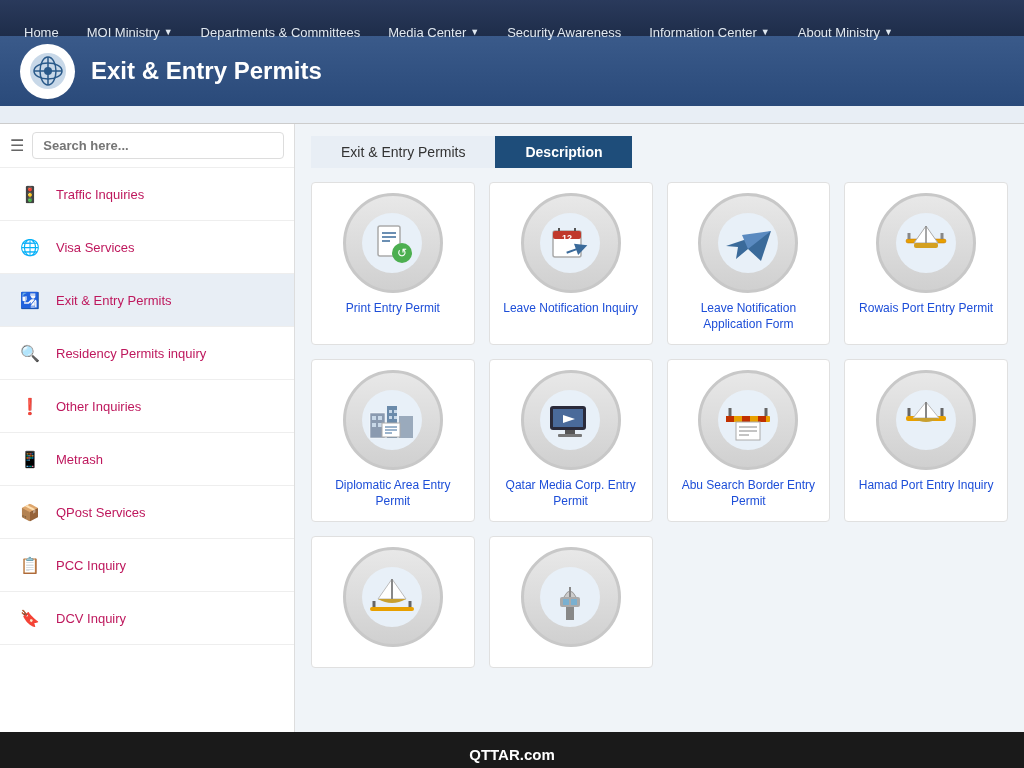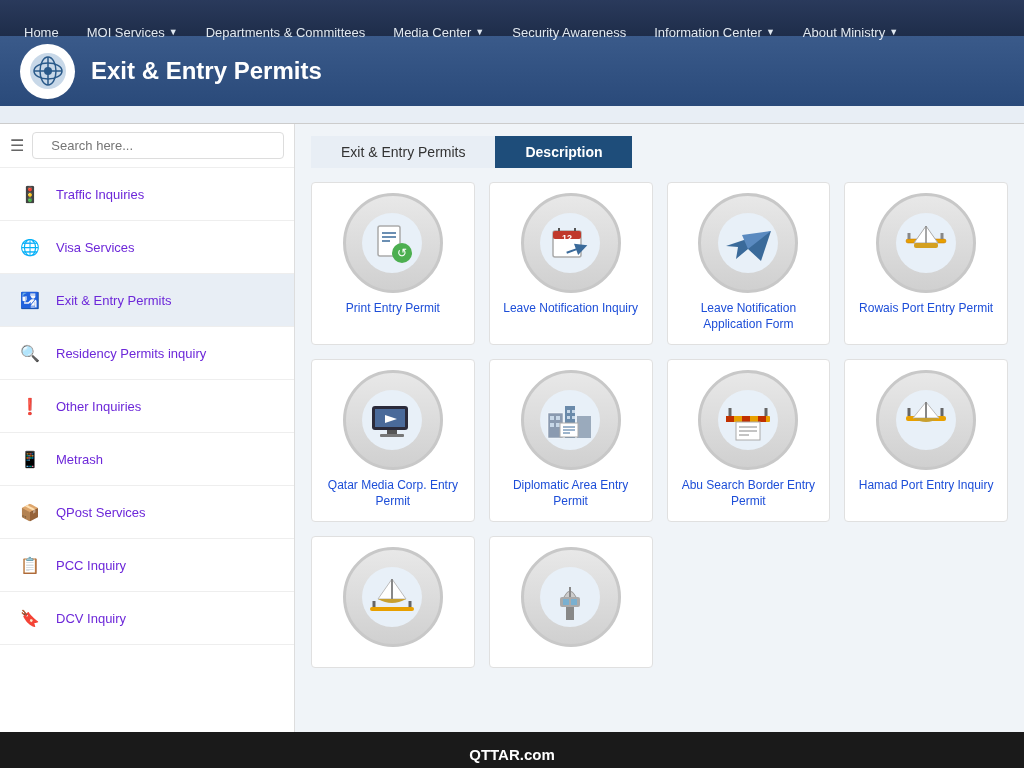--- a/index.html
+++ b/index.html
@@ -91,24 +91,25 @@
     }
     .hamburger-icon {
       font-size: 16px;
       color: #666;
       cursor: pointer;
     }
     .search-input {
       flex: 1;
       border: 1px solid #ddd;
       border-radius: 4px;
-      padding: 5px 18px;
+      padding: 5px 10px;
       font-size: 13px;
       color: #0f172a;
       outline: none;
+      font-weight: bold;
     }
     .sidebar-item {
       display: flex;
       align-items: center;
       padding: 10px 14px;
       border-bottom: 1px solid #eee;
       cursor: pointer;
       gap: 10px;
     }
     .sidebar-item.active { background: #e8eef5; }
@@ -117,21 +118,21 @@
       height: 32px;
       border-radius: 50%;
       display: flex;
       align-items: center;
       justify-content: center;
       flex-shrink: 0;
       font-size: 16px;
     }
     .sidebar-label {
       font-size: 13px;
-      color: #6d28d9;
+      color: #be185d;
     }
 
     
     .content-area {
       flex: 1;
       padding: 12px 16px;
       overflow-y: auto;
     }
 
     
@@ -211,21 +212,21 @@
     }
   </style>
 </head>
 <body>
 
 <div class="top-nav">
   <div class="nav-item">
     <span>Home</span>
   </div>
   <div class="nav-item">
-    <span>MOI Services</span>
+    <span>MOI Ministry</span>
     <span class="arrow">▼</span>
   </div>
   <div class="nav-item">
     <span>Departments &amp; Committees</span>
   </div>
   <div class="nav-item">
     <span>Media Center</span>
     <span class="arrow">▼</span>
   </div>
   <div class="nav-item">
@@ -367,36 +368,20 @@
             <rect x="12" y="28" width="40" height="4" rx="2" fill="none" stroke="#c07000" stroke-width="0.5"></rect>
             <line x1="15" y1="28" x2="15" y2="22" stroke="#888" stroke-width="3"></line>
             <line x1="48" y1="28" x2="48" y2="22" stroke="#888" stroke-width="3"></line>
 
             <polygon points="32,15 44,32 20,32" fill="white" stroke="#aaa" stroke-width="1"></polygon>
             <line x1="32" y1="32" x2="32" y2="15" stroke="#888" stroke-width="1.5"></line>
             <rect x="20" y="32" width="24" height="5" rx="2" fill="#d4a020"></rect>
           </svg>
         </div>
         <span class="service-label">Rowais Port Entry Permit</span>
-      </div>
-
-      <div class="service-card">
-        <div class="service-icon-circle">
-          <svg viewBox="0 0 65 65" xmlns="http://www.w3.org/2000/svg">
-            <circle cx="32" cy="32" r="30" fill="#e8f0f8"></circle>
-
-            <rect x="12" y="18" width="36" height="24" rx="3" fill="#2a2a3a"></rect>
-            <rect x="15" y="21" width="30" height="18" fill="#4a6a9a"></rect>
-            <rect x="27" y="42" width="10" height="4" fill="#555"></rect>
-            <rect x="20" y="46" width="24" height="3" rx="1" fill="#777"></rect>
-
-            <polygon points="25,27 25,35 37,31" fill="white"></polygon>
-          </svg>
-        </div>
-        <span class="service-label">Qatar Media Corp. Entry Permit</span>
       </div>
 
       <div class="service-card">
         <div class="service-icon-circle">
           <svg viewBox="0 0 65 65" xmlns="http://www.w3.org/2000/svg">
             <circle cx="32" cy="32" r="30" fill="#e8f0f8"></circle>
 
             <rect x="10" y="25" width="15" height="25" fill="#8a9ab0"></rect>
             <rect x="27" y="18" width="10" height="32" fill="#6a8aaa"></rect>
             <rect x="39" y="28" width="14" height="22" fill="#9aaabc"></rect>
@@ -417,20 +402,36 @@
           </svg>
         </div>
         <span class="service-label">Diplomatic Area Entry Permit</span>
       </div>
 
       <div class="service-card">
         <div class="service-icon-circle">
           <svg viewBox="0 0 65 65" xmlns="http://www.w3.org/2000/svg">
             <circle cx="32" cy="32" r="30" fill="#e8f0f8"></circle>
 
+            <rect x="12" y="18" width="36" height="24" rx="3" fill="#2a2a3a"></rect>
+            <rect x="15" y="21" width="30" height="18" fill="#4a6a9a"></rect>
+            <rect x="27" y="42" width="10" height="4" fill="#555"></rect>
+            <rect x="20" y="46" width="24" height="3" rx="1" fill="#777"></rect>
+
+            <polygon points="25,27 25,35 37,31" fill="white"></polygon>
+          </svg>
+        </div>
+        <span class="service-label">Qatar Media Corp. Entry Permit</span>
+      </div>
+
+      <div class="service-card">
+        <div class="service-icon-circle">
+          <svg viewBox="0 0 65 65" xmlns="http://www.w3.org/2000/svg">
+            <circle cx="32" cy="32" r="30" fill="#e8f0f8"></circle>
+
             <rect x="10" y="28" width="44" height="6" rx="1" fill="#e8a000"></rect>
             <rect x="10" y="28" width="8" height="6" fill="#c03000"></rect>
             <rect x="26" y="28" width="8" height="6" fill="#c03000"></rect>
             <rect x="42" y="28" width="8" height="6" fill="#c03000"></rect>
             <line x1="14" y1="28" x2="14" y2="20" stroke="#666" stroke-width="3"></line>
             <line x1="50" y1="28" x2="50" y2="20" stroke="#666" stroke-width="3"></line>
 
             <rect x="20" y="34" width="24" height="18" fill="white" stroke="#aaa" stroke-width="1"></rect>
             <line x1="23" y1="39" x2="41" y2="39" stroke="#888" stroke-width="1"></line>
             <line x1="23" y1="43" x2="41" y2="43" stroke="#888" stroke-width="1"></line>

